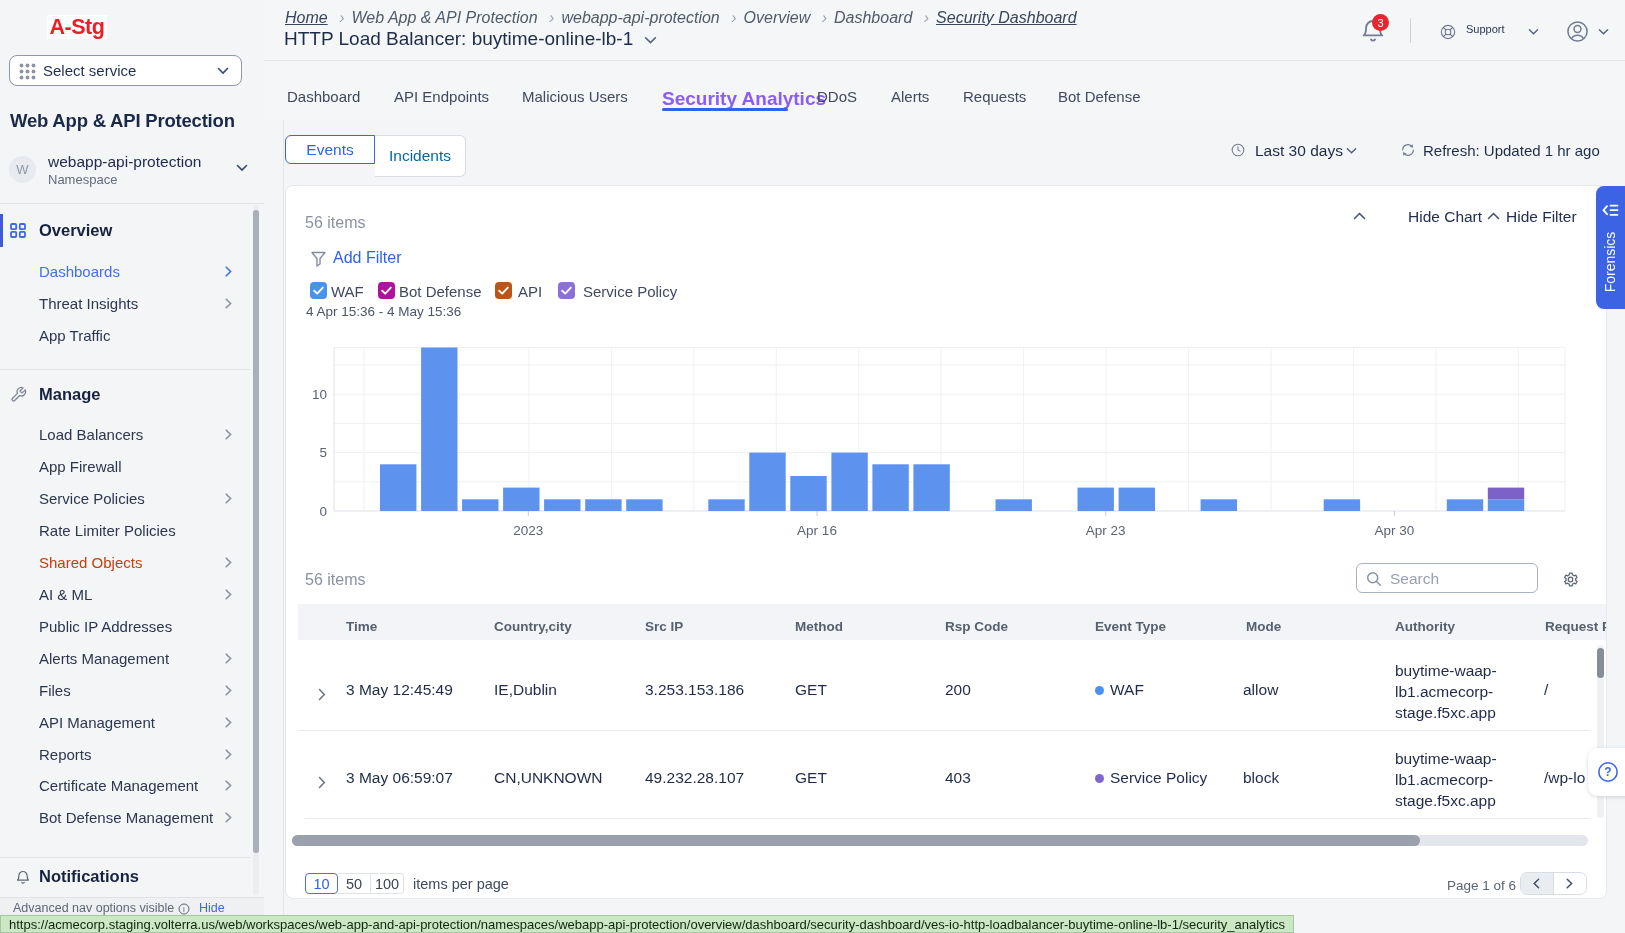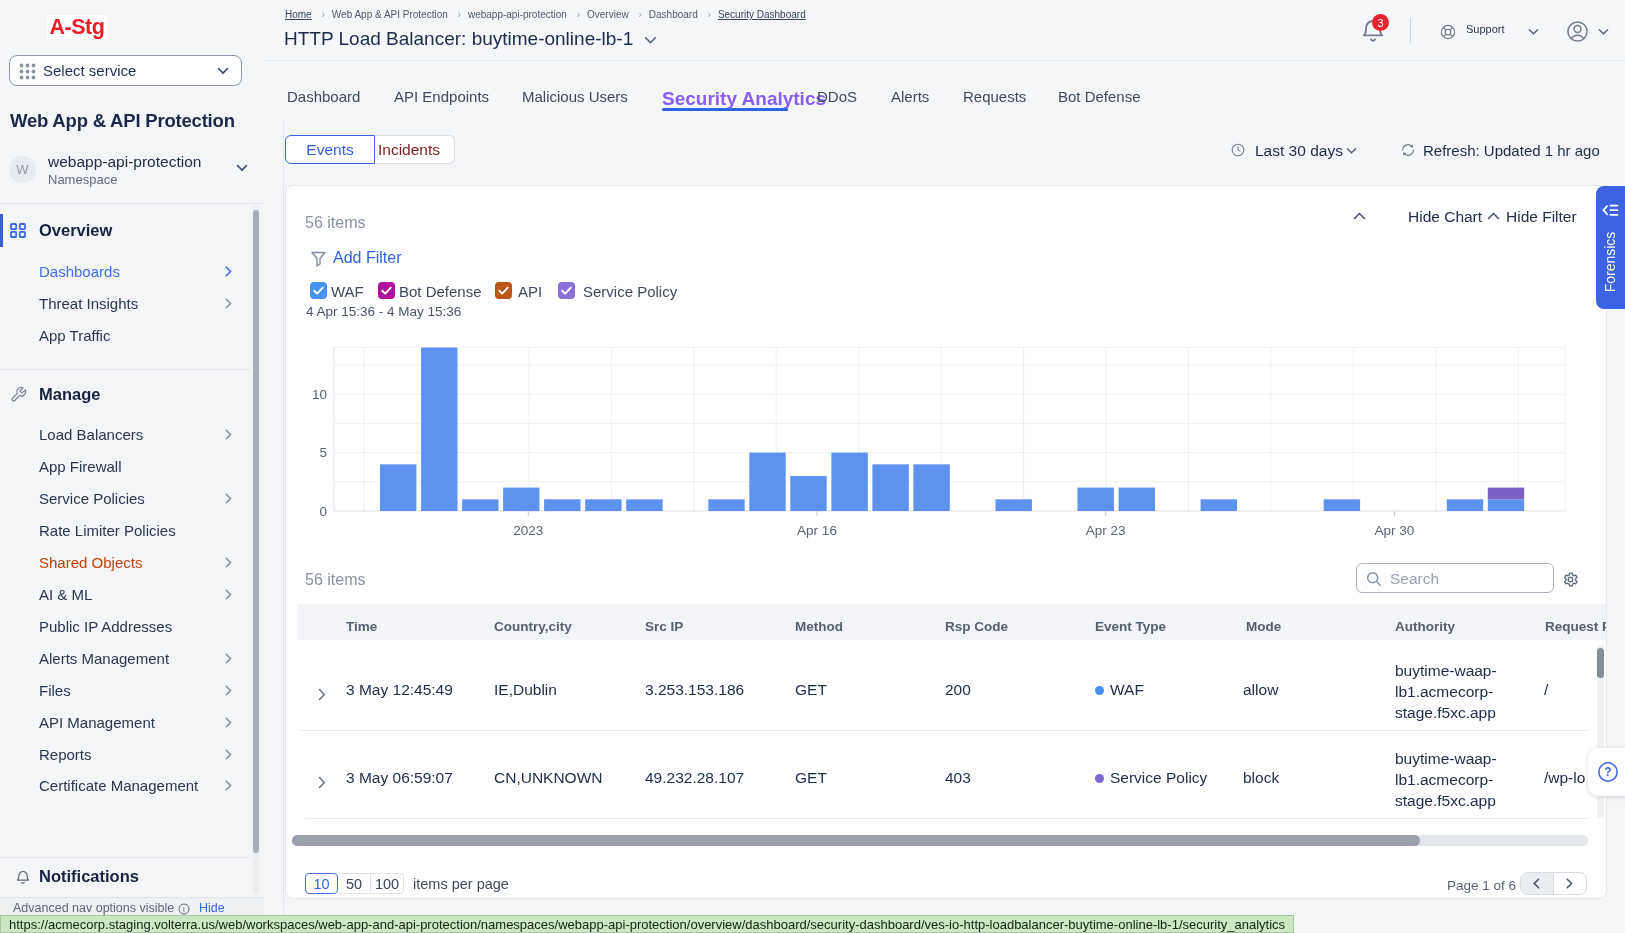--- a/index.html
+++ b/index.html
@@ -131,40 +131,46 @@
       <svg style="position:absolute;right:18px;top:50%;margin-top:-5px;" width="7" height="11" viewBox="0 0 7 11">
         <path d="M1.2 1.2 L5.6 5.5 L1.2 9.8" stroke="#8b93a3" stroke-width="1.6" fill="none" stroke-linecap="round"></path>
       </svg>
     </div>
 <div class="abs" style="left:0;top:769px;width:250px;height:32px;text-decoration:underline;">
       <span style="position:absolute;left:39px;top:50%;transform:translateY(-50%);font-size:15px;color:#2b374f;">Certificate Management</span>
       <svg style="position:absolute;right:18px;top:50%;margin-top:-5px;" width="7" height="11" viewBox="0 0 7 11">
         <path d="M1.2 1.2 L5.6 5.5 L1.2 9.8" stroke="#8b93a3" stroke-width="1.6" fill="none" stroke-linecap="round"></path>
       </svg>
     </div>
+<div class="abs" style="left:0;top:801px;width:250px;height:32px;">
+      <span style="position:absolute;left:39px;top:50%;transform:translateY(-50%);font-size:15px;color:#2b374f;">Bot Defense Management</span>
+      <svg style="position:absolute;right:18px;top:50%;margin-top:-5px;" width="7" height="11" viewBox="0 0 7 11">
+        <path d="M1.2 1.2 L5.6 5.5 L1.2 9.8" stroke="#8b93a3" stroke-width="1.6" fill="none" stroke-linecap="round"></path>
+      </svg>
+    </div>
 <div class="abs" style="left:0;top:857px;width:250px;height:1px;background:#e2e4e9;"></div>
 <svg class="abs" style="left:15px;top:869px;" width="16" height="17" viewBox="0 0 24 24">
  <path d="M12 3 a6.2 6.2 0 0 0 -6.2 6.2 c0 5.0 -2.0 6.6 -2.0 6.6 h16.4 s-2.0 -1.6 -2.0 -6.6 A6.2 6.2 0 0 0 12 3 Z" fill="none" stroke="#5e6879" stroke-width="1.8" stroke-linejoin="round"></path>
  <path d="M10.2 19.5 a2 2 0 0 0 3.6 0" fill="none" stroke="#5e6879" stroke-width="1.8" stroke-linecap="round"></path>
     </svg>
 <div class="abs" style="left:39px;top:867px;font-size:16.5px;font-weight:600;color:#16233f;">Notifications</div>
 <div class="abs" style="left:253px;top:205px;width:6px;height:690px;background:#ebedef;border-radius:3px;"></div>
 <div class="abs" style="left:253px;top:210px;width:6px;height:643px;background:#a9aeb7;border-radius:3px;"></div>
 <div class="abs" style="left:0;top:897px;width:264px;height:21px;background:#eef0f2;border-top:1px solid #dfe2e6;">
  <span style="position:absolute;left:13px;top:3px;font-size:12.5px;color:#5f6878;">Advanced nav options visible</span>
  <svg style="position:absolute;left:178px;top:5px;" width="12" height="12" viewBox="0 0 12 12">
         <circle cx="6" cy="6" r="5" fill="none" stroke="#5f6878" stroke-width="1"></circle>
         <text x="6" y="8.6" font-size="8" fill="#5f6878" text-anchor="middle">i</text>
       </svg>
  <span style="position:absolute;left:199px;top:3px;font-size:12.5px;color:#3b6ae2;">Hide</span>
 </div>
 </div>
 
 <div class="abs" style="left:264px;top:0;width:1361px;height:61px;background:#f4f6f8;border-bottom:1px solid #e3e6ea;">
-  <div class="abs" style="left:21px;top:9px;font-size:10px;color:#4f5a6b;white-space:nowrap;">
+  <div class="abs" style="left:21px;top:9px;font-size:16px;color:#4f5a6b;white-space:nowrap;font-style:italic;">
     <span style="color:#39455a;text-decoration:underline;">Home</span>
     <span style="color:#9aa3b0;padding:0 7px;">›</span><span>Web App &amp; API Protection</span>
     <span style="color:#9aa3b0;padding:0 7px;">›</span><span>webapp-api-protection</span>
     <span style="color:#9aa3b0;padding:0 7px;">›</span><span>Overview</span>
     <span style="color:#9aa3b0;padding:0 7px;">›</span><span>Dashboard</span>
     <span style="color:#9aa3b0;padding:0 7px;">›</span><span style="color:#39455a;text-decoration:underline;">Security Dashboard</span>
   </div>
   <div class="abs" style="left:20px;top:28px;font-size:19px;color:#1d2c49;font-weight:500;">HTTP Load Balancer: buytime-online-lb-1</div>
   <svg class="abs" style="left:380px;top:36px;" width="13" height="9" viewBox="0 0 12 8">
       <path d="M1.5 1.5 L6 6 L10.5 1.5" stroke="#55607a" stroke-width="1.5" fill="none" stroke-linecap="round"></path>
@@ -207,21 +213,21 @@
 <span class="abs" style="left:258px;top:27px;font-size:15px;color:#3f4a5e;">Malicious Users</span>
 <span class="abs" style="left:398px;top:27px;font-size:19px;font-weight:bold;color:#8b5cf6;">Security Analytics</span>
 <div class="abs" style="left:398px;top:47px;width:126px;height:2.5px;background:#2f62e4;border-radius:2px;"></div>
 <span class="abs" style="left:553px;top:27px;font-size:15px;color:#3f4a5e;">DDoS</span>
 <span class="abs" style="left:627px;top:27px;font-size:15px;color:#3f4a5e;">Alerts</span>
 <span class="abs" style="left:699px;top:27px;font-size:15px;color:#3f4a5e;">Requests</span>
 <span class="abs" style="left:794px;top:27px;font-size:15px;color:#3f4a5e;">Bot Defense</span>
 </div>
 
 <div class="abs" style="left:285px;top:135px;width:90px;height:29px;background:#fff;border:1.5px solid #3a64e0;border-radius:6px 0 0 6px;display:flex;align-items:center;justify-content:center;font-size:15.5px;color:#2f62e4;z-index:2;">Events</div>
-<div class="abs" style="left:364px;top:135px;width:91px;height:29px;background:#fff;border:1px solid #d9dde3;border-left:none;border-radius:0 6px 6px 0;display:flex;align-items:center;justify-content:center;font-size:15.5px;color:#7f1d1d;">Incidents</div>
+<div class="abs" style="left:375px;top:135px;width:91px;height:42px;background:#fff;border:1px solid #d9dde3;border-left:none;border-radius:0 6px 6px 0;display:flex;align-items:center;justify-content:center;font-size:15.5px;color:#0369a1;">Incidents</div>
 <svg class="abs" style="left:1231px;top:143px;" width="14" height="14" viewBox="0 0 24 24">
     <g fill="none" stroke="#737d90" stroke-width="1.8">
       <circle cx="12" cy="12" r="10"></circle>
       <path d="M12 6.5 V12 L15.5 14" stroke-linecap="round"></path>
     </g>
   </svg>
 <div class="abs" style="left:1255px;top:142px;font-size:15.5px;color:#1f2c49;">Last 30 days</div>
 <svg class="abs" style="left:1346px;top:147px;" width="11" height="8" viewBox="0 0 12 8">
     <path d="M1.5 1.5 L6 6 L10.5 1.5" stroke="#55607a" stroke-width="1.5" fill="none" stroke-linecap="round"></path>
   </svg>
@@ -324,21 +330,21 @@
 <line x1="243.3" y1="326.0" x2="243.3" y2="331.0" stroke="#c8cdd4" stroke-width="1"></line>
 <text x="243.3" y="350.0" font-size="13.5" fill="#5a6472" text-anchor="middle">2023</text>
 <line x1="532.0" y1="326.0" x2="532.0" y2="331.0" stroke="#c8cdd4" stroke-width="1"></line>
 <text x="532.0" y="350.0" font-size="13.5" fill="#5a6472" text-anchor="middle">Apr 16</text>
 <line x1="820.7" y1="326.0" x2="820.7" y2="331.0" stroke="#c8cdd4" stroke-width="1"></line>
 <text x="820.7" y="350.0" font-size="13.5" fill="#5a6472" text-anchor="middle">Apr 23</text>
 <line x1="1109.4" y1="326.0" x2="1109.4" y2="331.0" stroke="#c8cdd4" stroke-width="1"></line>
 <text x="1109.4" y="350.0" font-size="13.5" fill="#5a6472" text-anchor="middle">Apr 30</text>
 </svg>
 <div class="abs" style="left:305px;top:571px;font-size:16px;color:#8a92a2;">56 items</div>
-<div class="abs" style="left:1356px;top:563px;width:198px;height:30px;background:#fff;border:1px solid #a9b2c0;border-radius:6px;">
+<div class="abs" style="left:1356px;top:563px;width:182px;height:30px;background:#fff;border:1px solid #a9b2c0;border-radius:6px;">
  <svg class="abs" style="left:9px;top:7px;" width="16" height="16" viewBox="0 0 16 16">
       <circle cx="6.7" cy="6.7" r="5" fill="none" stroke="#8a93a3" stroke-width="1.5"></circle>
       <line x1="10.5" y1="10.5" x2="14.3" y2="14.3" stroke="#8a93a3" stroke-width="1.5" stroke-linecap="round"></line>
     </svg>
  <span style="position:absolute;left:33px;top:6px;font-size:15.5px;color:#98a1b0;">Search</span>
 </div>
 <svg class="abs" style="left:1562px;top:571px;" width="17" height="17" viewBox="0 0 24 24">
  <path fill="none" stroke="#5d6779" stroke-width="1.8" d="M12 15.2 a3.2 3.2 0 1 0 0 -6.4 a3.2 3.2 0 0 0 0 6.4 Z"></path>
  <path fill="none" stroke="#5d6779" stroke-width="1.8" stroke-linejoin="round" d="M19.4 12 c0 -.5 0 -.9 -.1 -1.3 l2 -1.6 -1.9 -3.3 -2.4 1 a7.4 7.4 0 0 0 -2.2 -1.3 L14.4 3 h-3.8 l-.4 2.5 a7.4 7.4 0 0 0 -2.2 1.3 l-2.4 -1 -1.9 3.3 2 1.6 a7.7 7.7 0 0 0 0 2.6 l-2 1.6 1.9 3.3 2.4 -1 c.7 .6 1.4 1 2.2 1.3 l.4 2.5 h3.8 l.4 -2.5 c.8 -.3 1.5 -.7 2.2 -1.3 l2.4 1 1.9 -3.3 -2 -1.6 c.1 -.4 .1 -.8 .1 -1.3 Z"></path>
 </svg>

